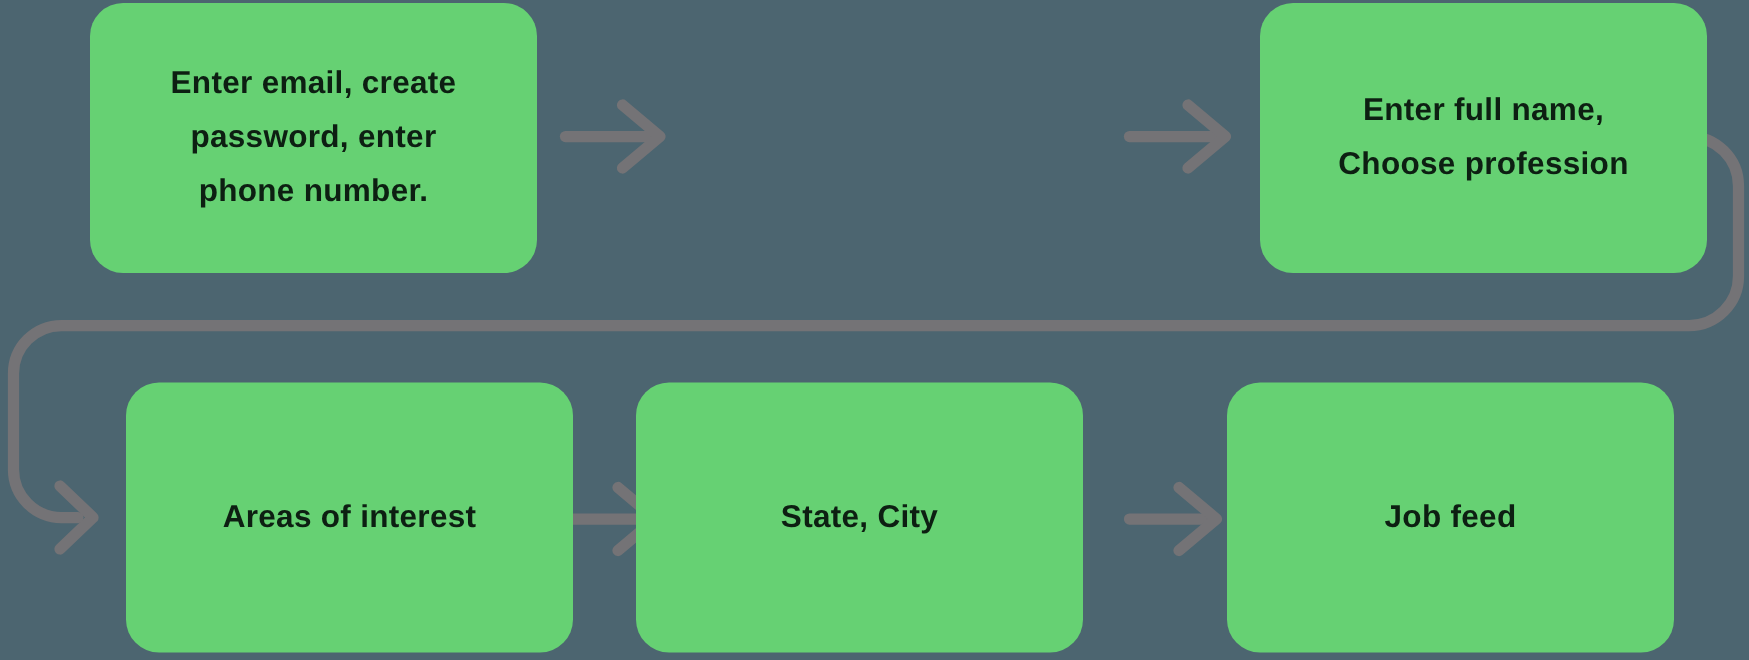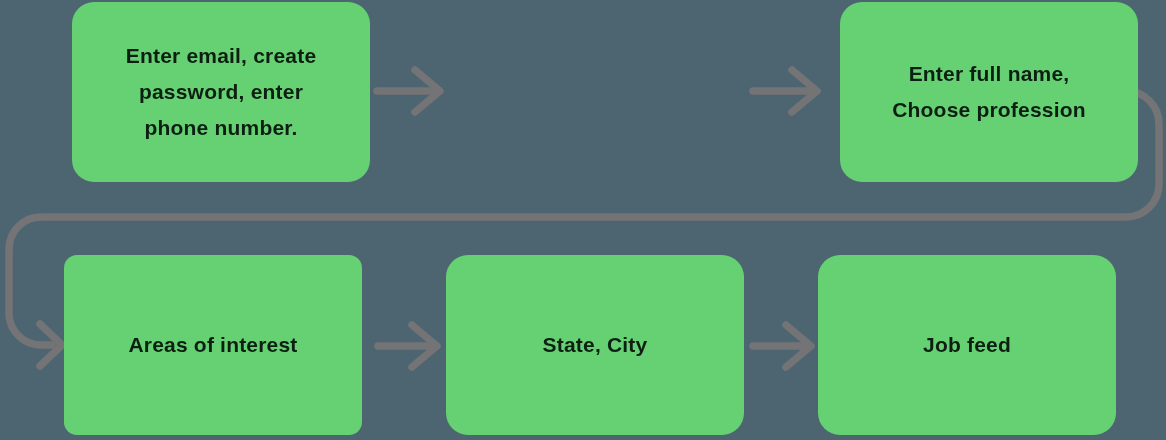--- a/index.html
+++ b/index.html
@@ -77,37 +77,37 @@
       <path d="M 378 346 L 431 346"></path>
       <path d="M 412 325 L 437 346 L 412 367"></path>
     </g>
 
     <g>
       <path d="M 753 346 L 805 346"></path>
       <path d="M 786 325 L 811 346 L 786 367"></path>
     </g>
   </svg>
 
-  <div class="node" style="left:72px; top:2px;align-items:center;">
+  <div class="node" style="left:60px; top:2px;align-items:center;">
     <div class="node-label">Enter email, create
 password, enter
 phone number.</div>
   </div>
 
 
   <div class="node" style="left:820px; top:2px;margin-left:20px;">
     <div class="node-label">Enter full name,
 Choose profession</div>
   </div>
 
-  <div class="node" style="left:64px; top:255px;border-radius:13px;">
+  <div class="node" style="left:84px; top:255px;">
     <div class="node-label">Areas of interest</div>
   </div>
 
-  <div class="node" style="left:446px; top:255px;">
+  <div class="node" style="left:424px; top:255px;">
     <div class="node-label">State, City</div>
   </div>
 
   <div class="node" style="left:818px; top:255px;align-items:center;">
     <div class="node-label">Job feed</div>
   </div>
 
 </div>
 
 </body></html>

